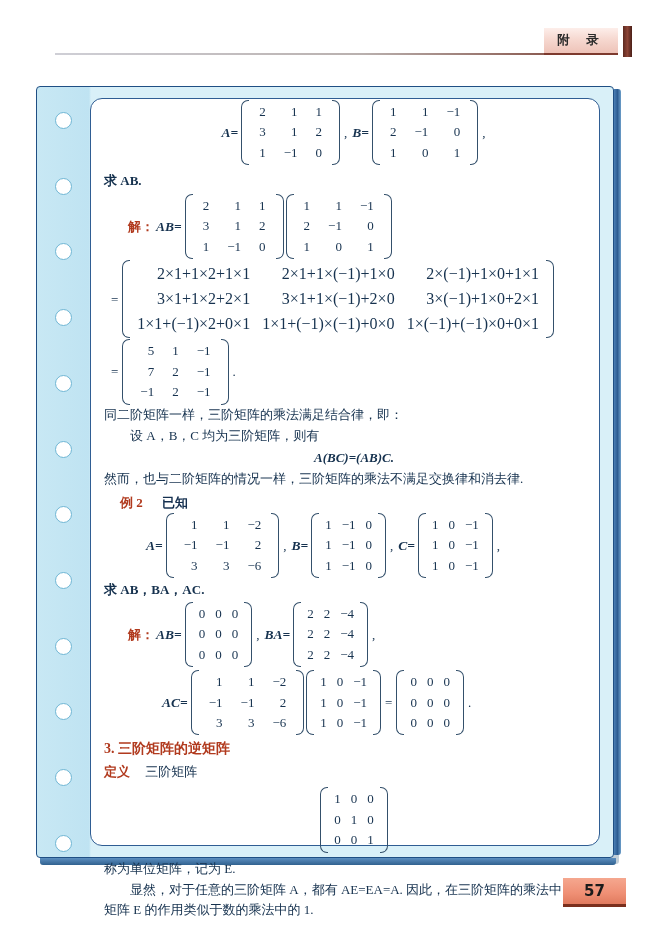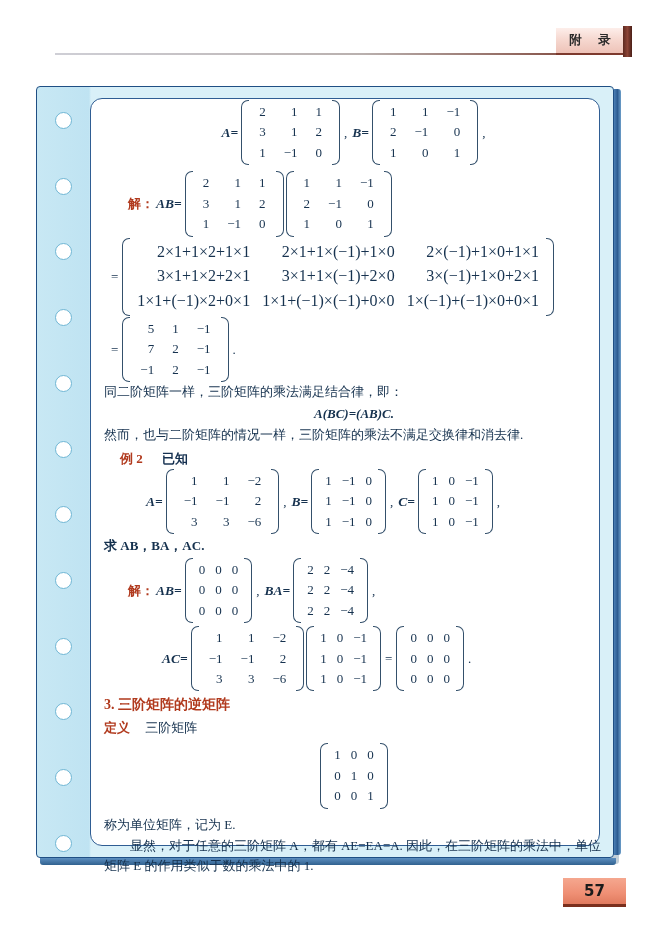--- a/index.html
+++ b/index.html
@@ -22,21 +22,21 @@
     width: 650px; height: 72px;
   }
   .head-rule {
     position: absolute;
     left: 55px; top: 53px;
     width: 560px; height: 2px;
     background: linear-gradient(to right, #cfcfd6 0%, #b9b0ae 55%, #8a5a50 88%, #6d3b33 100%);
   }
   .head-badge {
     position: absolute;
-    right: 20px; top: 28px;
+    right: 32px; top: 28px;
     width: 74px; height: 25px;
     background: linear-gradient(to bottom, #fdeeea 0%, #f6d8d0 45%, #eec3b8 100%);
     border-bottom: 2px solid #7d3a2e;
     display: flex; align-items: center; justify-content: center;
     letter-spacing: 6px;
     font-size: 12.5px;
     font-weight: bold;
     color: #2a2a2a;
     font-family: "DejaVu Sans", "Liberation Sans", sans-serif;
   }
@@ -250,20 +250,21 @@
           <span class="mcell wide">0</span>
           <span class="mcell wide">1</span>
           <span class="mcell wide">0</span>
           <span class="mcell wide">1</span>
         </span>
         <span class="brk r"></span>
       </span>
     <span class="op">,</span>
   </div>
 
+  <div class="para b" style="margin-bottom:3px;">求 AB.</div>
 
   <div class="mrow" style="margin-left:24px;">
     <span class="jie">解：</span>
     <span class="mlbl">AB=</span>
     <span class="matrix">
         <span class="brk l"></span>
         <span class="mgrid" style="grid-template-columns: repeat(3, auto);">
           <span class="mcell wide">2</span>
           <span class="mcell wide">1</span>
           <span class="mcell wide">1</span>
@@ -326,20 +327,21 @@
           <span class="mcell wide">−1</span>
           <span class="mcell wide">2</span>
           <span class="mcell wide">−1</span>
         </span>
         <span class="brk r"></span>
       </span>
     <span class="op">.</span>
   </div>
 
   <div class="para">同二阶矩阵一样，三阶矩阵的乘法满足结合律，即：</div>
+  <div class="para indent">设 A，B，C 均为三阶矩阵，则有</div>
   <div class="para center b" style="font-style:italic;">A(BC)=(AB)C.</div>
   <div class="para">然而，也与二阶矩阵的情况一样，三阶矩阵的乘法不满足交换律和消去律.</div>
 
   <div class="ex-head" style="margin:5px 0 2px 16px;">
     <span>例 2</span>
     <span class="zh">已知</span>
   </div>
 
   <div class="mrow" style="margin-left:40px;">
     <span class="mlbl">A=</span>

